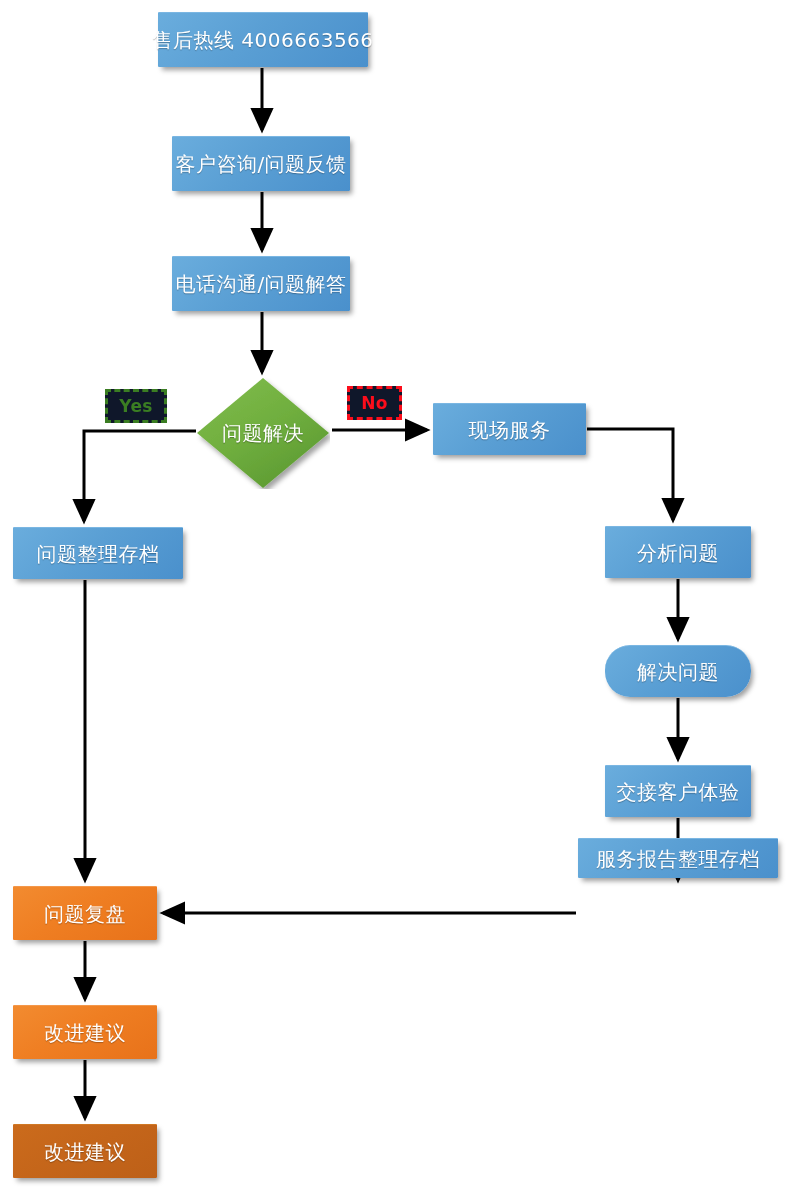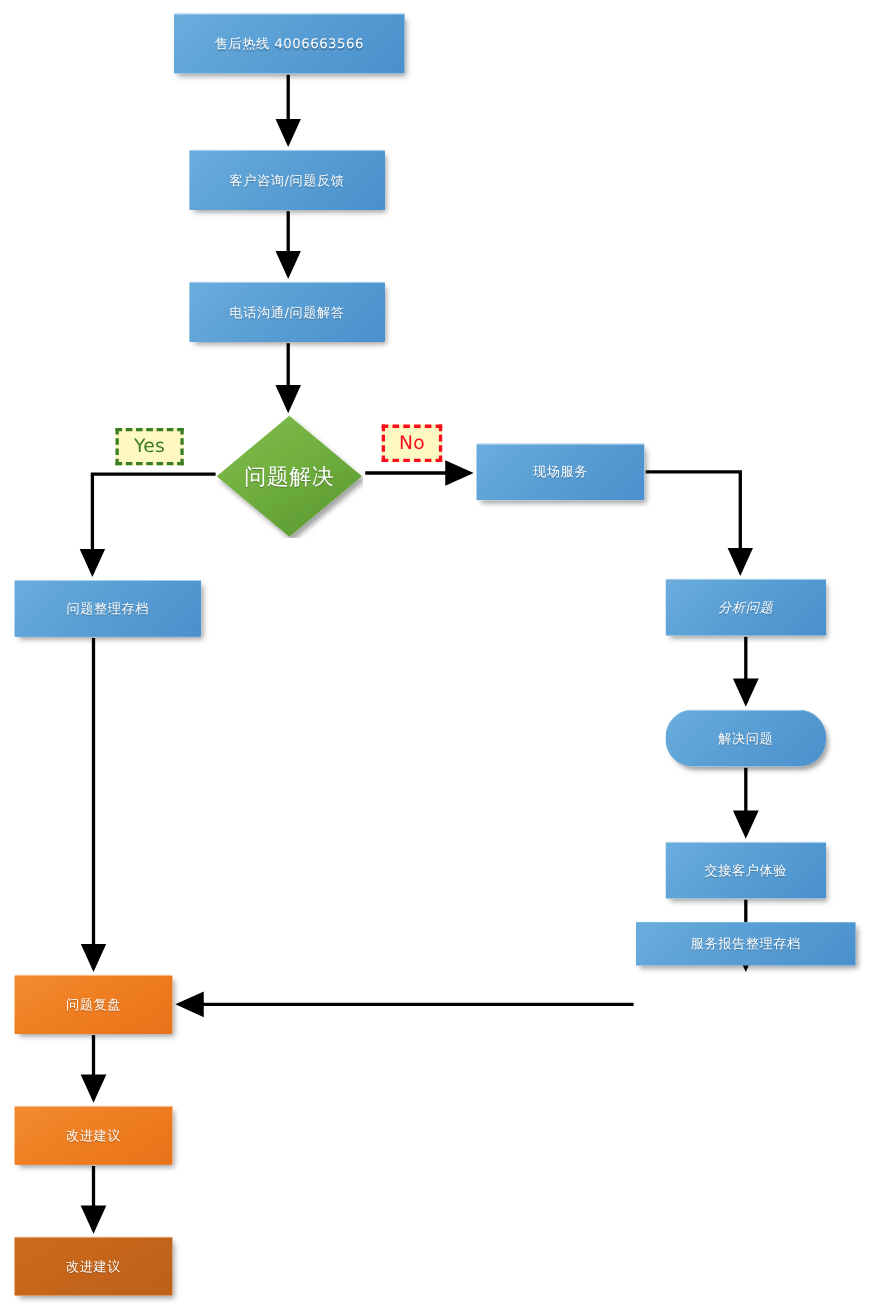--- a/index.html
+++ b/index.html
@@ -26,21 +26,21 @@
     pointer-events: none;
   }
   .node {
     position: absolute;
     box-sizing: border-box;
     display: flex;
     align-items: center;
     justify-content: center;
     text-align: center;
     color: #ffffff;
-    font-size: 12px;
+    font-size: 20px;
     line-height: 1.2;
     letter-spacing: 0.5px;
     white-space: nowrap;
     text-shadow: 0 1px 1px rgba(0,0,0,0.28);
     border-radius: 1px;
     z-index: 3;
   }
   .node.blue {
     background: linear-gradient(135deg, #6aaddd 0%, #5a9fd4 45%, #4a90cc 100%);
     box-shadow: 3px 4px 5px -1px rgba(0,0,0,0.38);
@@ -82,22 +82,22 @@
     white-space: nowrap;
     z-index: 2;
   }
   .edge-label {
     position: absolute;
     box-sizing: border-box;
     display: flex;
     align-items: center;
     justify-content: center;
     font-size: 17px;
-    font-weight: normal;
-    background: #fef9c3;
+    font-weight: bold;
+    background: #0f172a;
     z-index: 4;
     letter-spacing: 0.3px;
   }
   .edge-label.yes {
     border: 3px dashed #3a7d22;
     color: #3a7d22;
   }
   .edge-label.no {
     border: 3px dashed #fc0d1b;
     color: #fc0d1b;
@@ -160,21 +160,21 @@
   </div>
 
   <div class="node blue" style="left:433px; top:403px; width:153px; height:52px;">
     <span>现场服务</span>
   </div>
 
   <div class="node blue" style="left:13px; top:527px; width:170px; height:52px;">
     <span>问题整理存档</span>
   </div>
 
-  <div class="node blue" style="left:605px; top:526px; width:146px; height:52px;font-style:italic;">
+  <div class="node blue" style="left:605px; top:526px; width:146px; height:52px;">
     <span>分析问题</span>
   </div>
 
   <div class="node blue" style="left:605px; top:645px; width:146px; height:52px;border-radius:25px;">
     <span>解决问题</span>
   </div>
 
   <div class="node blue" style="left:605px; top:765px; width:146px; height:52px;">
     <span>交接客户体验</span>
   </div>

